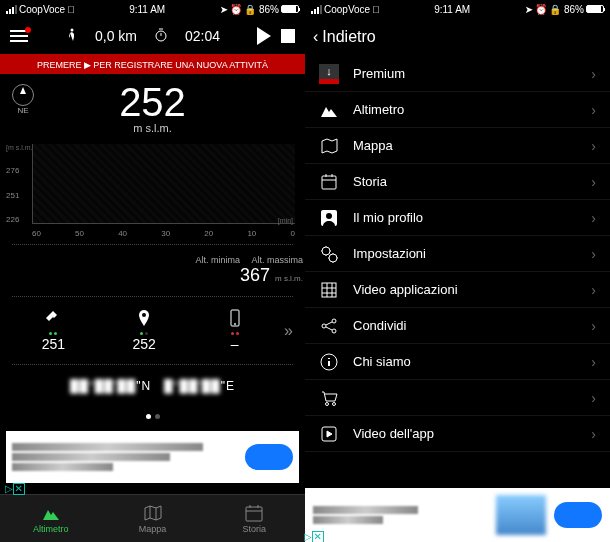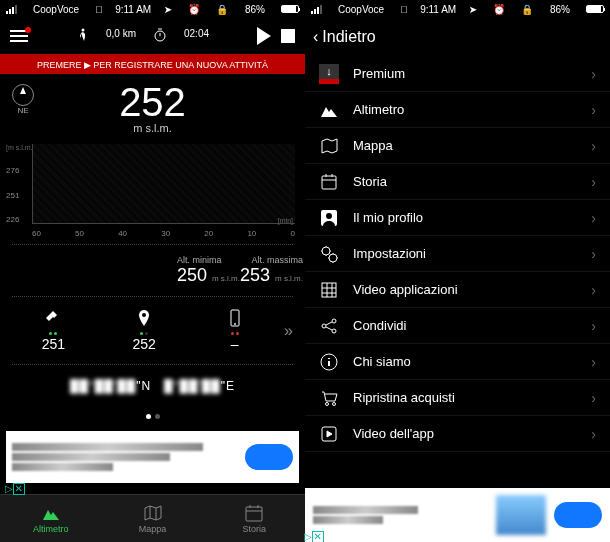--- a/index.html
+++ b/index.html
@@ -1,31 +1,31 @@
 <!DOCTYPE html>
 <html><head>
 <meta charset="utf-8">
 <style>
 *{margin:0;padding:0;box-sizing:border-box;font-family:-apple-system,Helvetica,Arial,sans-serif}
 body{background:#555;width:610px;height:542px;overflow:hidden;display:flex}
 .screen{width:305px;height:542px;background:#000;color:#fff;position:relative;display:flex;flex-direction:column}
 .status-bar{height:18px;display:flex;align-items:center;justify-content:space-between;padding:0 6px;font-size:10px;color:#fff}
-.status-left,.status-right{display:flex;align-items:center;gap:16px}
+.status-left,.status-right{display:flex;align-items:center;gap:2px}
 .signal{display:flex;gap:1px;align-items:flex-end}
 .signal span{width:2px;background:#fff}
 .signal span:nth-child(1){height:3px}.signal span:nth-child(2){height:5px}.signal span:nth-child(3){height:7px}.signal span:nth-child(4){height:9px;background:#555}
 .batt{width:18px;height:8px;border:1px solid #fff;border-radius:2px;position:relative}
 .batt::after{content:'';position:absolute;right:-2px;top:2px;width:1px;height:3px;background:#fff}
 .batt-fill{background:#fff;height:100%;width:86%}
 
 .topbar{height:38px;display:flex;align-items:center;justify-content:space-between;padding:0 10px;border-bottom:2px solid #b00}
 .hamb{display:flex;flex-direction:column;gap:3px;position:relative}
 .hamb span{width:18px;height:2px;background:#fff}
 .hamb-dot{position:absolute;top:-3px;right:-3px;width:6px;height:6px;background:#f00;border-radius:50%}
-.top-stats{display:flex;gap:18px;font-size:10px}
+.top-stats{display:flex;gap:18px;font-size:14px}
 .top-stats svg{width:12px;height:14px}
 .rec-ctrl{display:flex;gap:10px;align-items:center}
 .play{width:0;height:0;border-left:14px solid #fff;border-top:9px solid transparent;border-bottom:9px solid transparent}
 .stop{width:14px;height:14px;background:#fff}
 .banner{background:#b00;color:#fff;font-size:9px;text-align:center;padding:4px}
 .alt-main{text-align:center;padding:8px 0 4px;position:relative}
 .compass{position:absolute;left:12px;top:10px;text-align:center}
 .compass-icon{width:22px;height:22px;border:1px solid #888;border-radius:50%;position:relative}
 .compass-icon::after{content:'';position:absolute;left:50%;top:2px;width:0;height:0;border-left:3px solid transparent;border-right:3px solid transparent;border-bottom:7px solid #fff;transform:translateX(-50%)}
 .compass-lbl{font-size:8px;color:#aaa;margin-top:0}
@@ -156,25 +156,24 @@
         <span>20</span>
         <span>10</span>
         <span>0</span>
     </div>
   </div>
 
   <div class="divider"></div>
   <div class="minmax">
     <div class="mm-item">
       <div>Alt. minima</div>
-      <div class="mm-val"><span>250</span> <small>m s.l.m.</small></div>
     </div>
     <div class="mm-item" style="text-align:right">
       <div>Alt. massima</div>
-      <div class="mm-val"><span>253</span> <small>m s.l.m.</small></div>
+      <div class="mm-val"><span>367</span> <small>m s.l.m.</small></div>
     </div>
   </div>
   <div class="divider"></div>
 
   <div class="sensor-row">
     <div class="sensor">
       <svg viewBox="0 0 18 18" fill="#fff">
           <path d="M2 9l4-4 3 3-4 4zM9 2l4 4-3 3-4-4zM11 11l5 5M13 9l3-3"></path>
         </svg>
       <div class="sensor-dots">
@@ -351,21 +350,20 @@
         </svg>
         <span>Chi siamo</span>
         <span class="menu-chev">›</span>
       </div>
     <div class="menu-item">
         <svg viewBox="0 0 20 20" fill="none" stroke="#fff">
           <path d="M3 4h2l2 9h9l2-7H6"></path>
           <circle cx="8" cy="16" r="1.5"></circle>
           <circle cx="15" cy="16" r="1.5"></circle>
         </svg>
-        <span>Ripristina acquisti</span>
         <span class="menu-chev">›</span>
       </div>
     <div class="menu-item">
         <svg viewBox="0 0 20 20" fill="none" stroke="#fff">
           <rect x="3" y="3" width="14" height="14" rx="2"></rect>
           <path d="M8 7l5 3-5 3z" fill="#fff"></path>
         </svg>
         <span>Video dell'app</span>
         <span class="menu-chev">›</span>
       </div>

